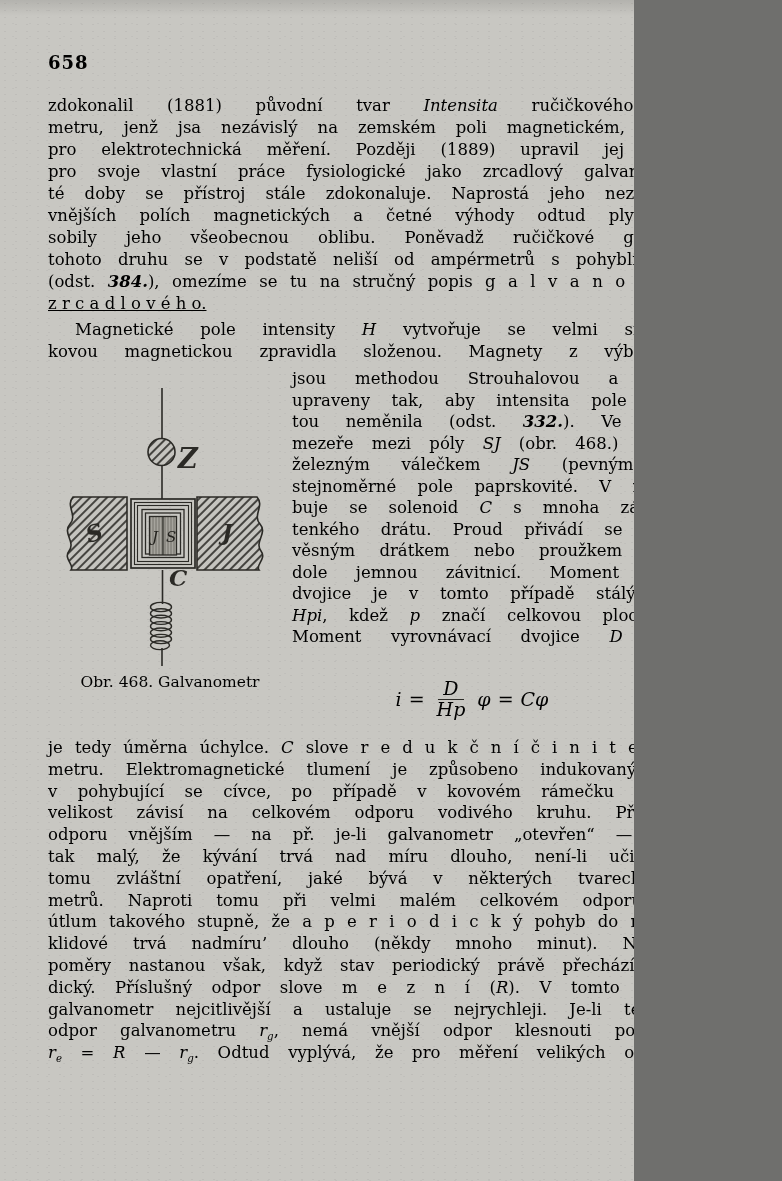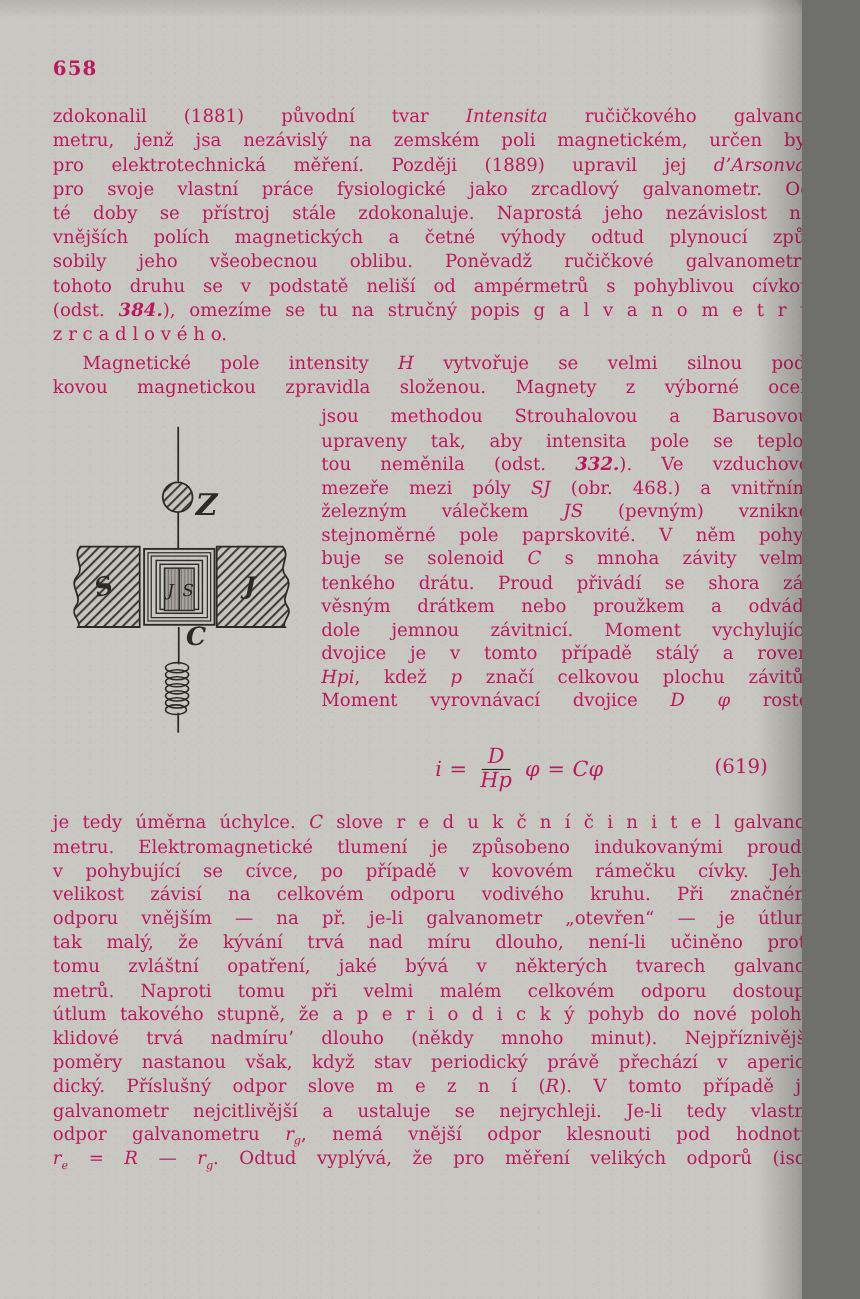--- a/index.html
+++ b/index.html
@@ -1,25 +1,25 @@
 <!DOCTYPE html>
 <html><head>
 <meta charset="utf-8">
 <style>
   html, body { margin: 0; padding: 0; background: #6f6f6d; }
   * { box-sizing: border-box; }
 
   .scan {
     position: relative;
-    width: 729px;
+    width: 634px;
     height: 1181px;
     background: #c8c7c2;
     overflow: hidden;
     font-family: "DejaVu Serif", "Liberation Serif", serif;
-    color: #be185d;
+    color: #000000;
   }
 
   
   .texture {
     position: absolute; inset: 0;
     background-image:
       radial-gradient(rgba(40,38,34,0.06) 1px, transparent 1px),
       radial-gradient(rgba(40,38,34,0.045) 1px, transparent 1px);
     background-size: 11px 7px, 17px 13px;
     background-position: 0 0, 5px 4px;
@@ -45,21 +45,21 @@
     background: radial-gradient(ellipse at 70% 20%, rgba(20,20,18,0.85), rgba(20,20,18,0.0) 70%);
   }
 
   .page-num {
     position: absolute; left: 48px; top: 52px;
     font-size: 18px; font-weight: 700; letter-spacing: 1px;
   }
 
   .textblock { position: absolute; font-size: 16.5px; }
   .tline { text-align: justify; text-align-last: justify; white-space: normal; }
-  .tline.last { text-align-last: left; }
+  .tline.last { text-align-last: left; text-decoration: underline; }
   .tline b { font-weight: 700; font-style: italic; }
   .tline i { font-style: italic; }
   .tline sub { font-size: 0.62em; line-height: 0; }
 
   .para1 { left: 48px; top: 95px;  width: 690px; line-height: 22px; }
   .para2 { left: 48px; top: 319px; width: 690px; line-height: 22px; }
   .para2 .tline:first-child { padding-left: 27px; }
   .rcol  { left: 292px; top: 368px; width: 444px; line-height: 21.5px; }
   .para3 { left: 48px; top: 737px; width: 690px; line-height: 21.8px; }
 
@@ -170,20 +170,21 @@
       <ellipse cx="111" cy="261.8" rx="10.5" ry="4.6"></ellipse>
       <ellipse cx="111" cy="268.2" rx="10.5" ry="4.6"></ellipse>
       <ellipse cx="111" cy="274.6" rx="10.5" ry="4.6"></ellipse>
       <ellipse cx="111" cy="281" rx="10.5" ry="4.6"></ellipse>
       <ellipse cx="110" cy="287.2" rx="9.5" ry="4.4"></ellipse>
     </g>
     <line x1="112" y1="290" x2="112" y2="308" stroke="#2b2a26" stroke-width="1.6"></line>
   </svg>
 
   <div class="fig-caption">
+    <div>Obr. 468. Galvanometr</div>
   </div>
 
   <div class="equation">
     <div class="eq-math">
       <span class="it">i</span>
       <span>=</span>
       <span class="frac">
         <span class="num it">D</span>
         <span class="den it">Hp</span>
       </span>

